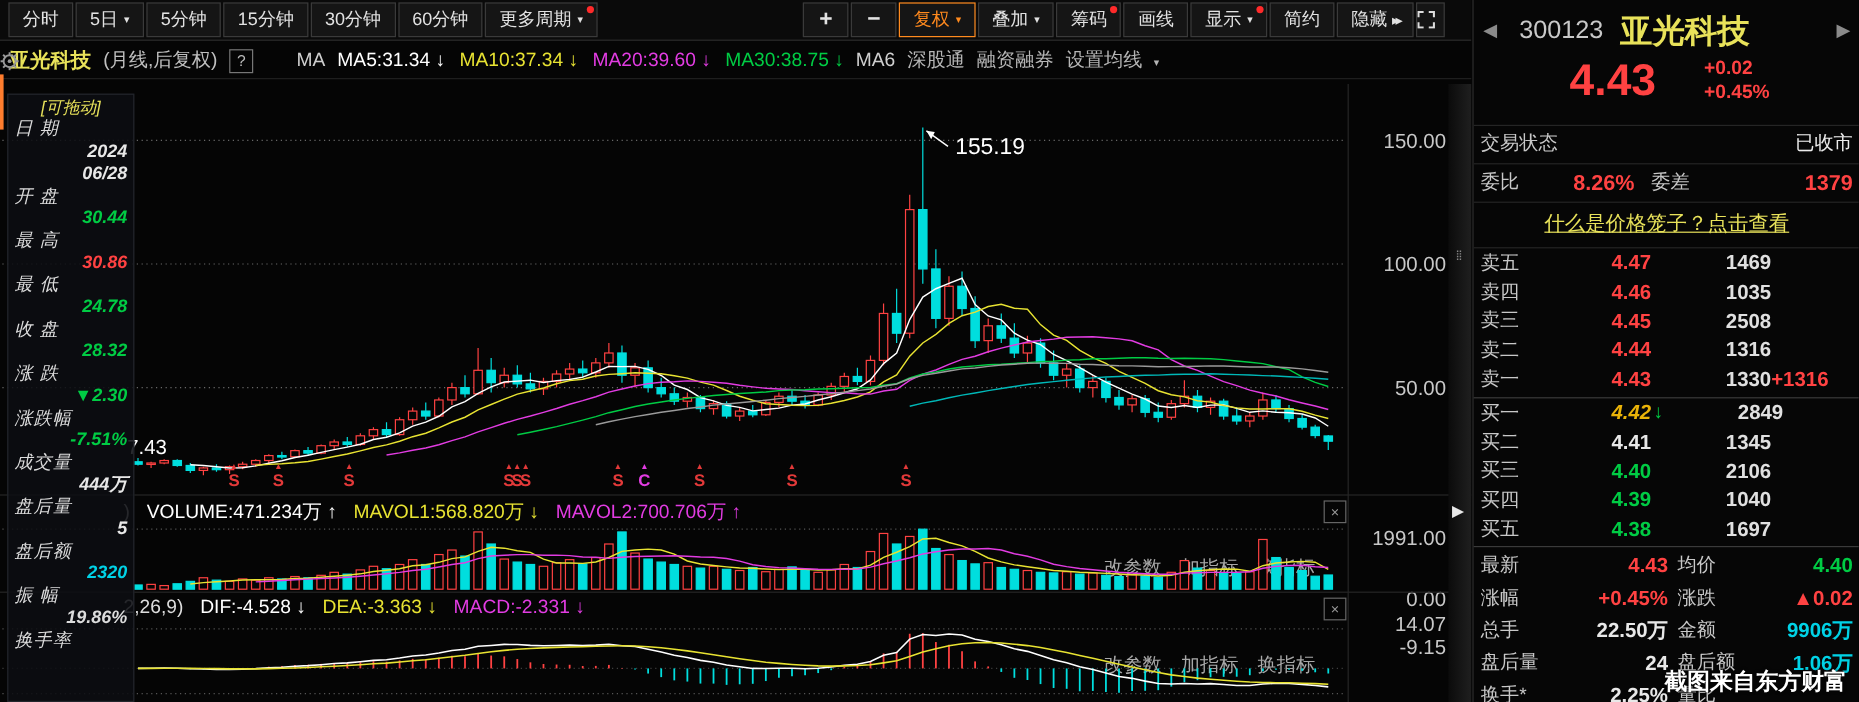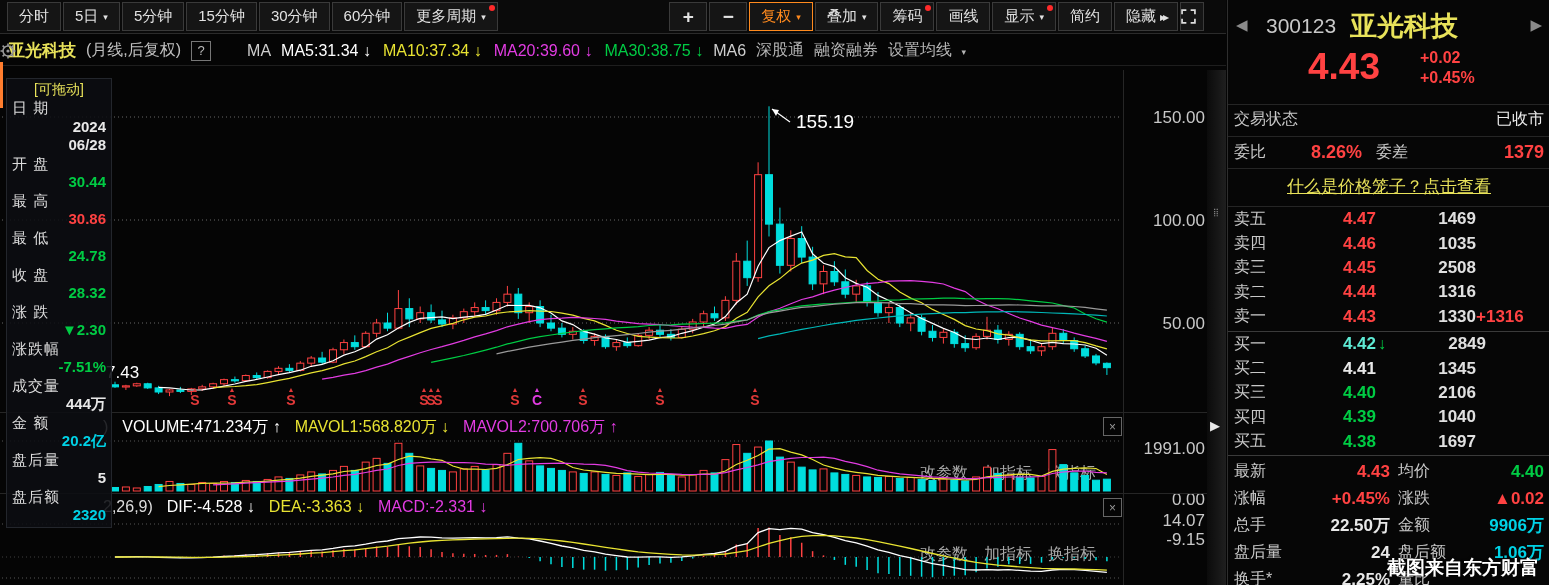--- a/index.html
+++ b/index.html
@@ -36,22 +36,22 @@
   .hline{position:absolute;left:0;width:1226px;height:1px;background:#262626;}
   .vline{position:absolute;top:70px;width:1px;height:515px;background:#262626;}
   .pane-head{position:absolute;left:0;width:1226px;height:24px;font-size:16px;}
   .pane-left{position:absolute;left:103px;top:2px;white-space:nowrap;}
   .pane-ctrls{position:absolute;right:104px;top:2px;display:flex;gap:16px;color:#a8a8a8;}
   .pane-ctrl{cursor:pointer;margin-top:46px;}
   .pane-close{position:absolute;right:76px;top:2px;width:17px;height:17px;border:1px solid #666;
               color:#999;font-size:12px;display:flex;align-items:center;justify-content:center;cursor:pointer;}
   .seg{margin-right:14px;font-weight:400;}
   
-  .left-panel{position:absolute;left:6px;top:78px;width:106px;height:450px;background:rgba(12,14,18,0.88);
-              border:1px solid #23262c;box-sizing:border-box;overflow:hidden;font-size:15px;z-index:5;cursor:move;}
+  .left-panel{position:absolute;left:6px;top:78px;width:106px;height:507px;background:rgba(12,14,18,0.88);
+              border:1px solid #23262c;box-sizing:border-box;overflow:hidden;font-size:15px;z-index:5;cursor:move;font-style:italic;}
   .lp-drag{color:#e8e25a;text-align:center;font-size:14px;padding-top:2px;}
   .lp-row{padding:0 5px;}
   .lp-label{color:#dcdcdc;line-height:18.5px;letter-spacing:1px;}
   .lp-val{text-align:right;line-height:18.5px;font-weight:700;}
   .orange-strip{position:absolute;left:0;top:62px;width:3px;height:46px;background:#ff7d2e;z-index:6;}
   
   .smark{position:absolute;top:386px;width:14px;display:flex;flex-direction:column;align-items:center;
          line-height:8px;z-index:4;cursor:pointer;}
   .smark .tri{font-size:7px;}
   .smark .glyph{font-size:14px;font-weight:700;line-height:13px;}
@@ -704,24 +704,20 @@
           </div>
           <div class="lp-row">
             <div class="lp-label">涨跌幅</div>
             <div class="lp-val" style="color: rgb(0, 204, 68);">-7.51%</div>
           </div>
           <div class="lp-row">
             <div class="lp-label">成交量</div>
             <div class="lp-val" style="color: rgb(232, 232, 232);">444万</div>
           </div>
           <div class="lp-row">
-            <div class="lp-label">金 额</div>
-            <div class="lp-val" style="color: rgb(0, 210, 230);">20.2亿</div>
-          </div>
-          <div class="lp-row">
             <div class="lp-label">盘后量</div>
             <div class="lp-val" style="color: rgb(232, 232, 232);">5</div>
           </div>
           <div class="lp-row">
             <div class="lp-label">盘后额</div>
             <div class="lp-val" style="color: rgb(0, 210, 230);">2320</div>
           </div>
           <div class="lp-row">
             <div class="lp-label">振 幅</div>
             <div class="lp-val" style="color: rgb(220, 220, 220);">19.86%</div>
@@ -790,21 +786,21 @@
         <div class="ob-row">
           <span class="ob-label">卖一</span>
           <span class="ob-price" style="color: rgb(255, 66, 66);">4.43</span>
           <span class="ob-vol">1330</span>
           <span class="ob-extra">+1316</span>
         </div>
       </div>
     <div class="ob" id="buy-book" style="top:331px;border-top:1px solid #3a3a3a;">
         <div class="ob-row">
           <span class="ob-label">买一</span>
-          <span class="ob-price" style="color: #5eead4;">4.42</span>
+          <span class="ob-price" style="color: #eab308; font-style: italic;">4.42</span>
           <span class="ob-arrow">↓</span>
           <span class="ob-vol">2849</span>
         </div>
         <div class="ob-row">
           <span class="ob-label">买二</span>
           <span class="ob-price" style="color: rgb(232, 232, 232);">4.41</span>
           <span class="ob-vol">1345</span>
         </div>
         <div class="ob-row">
           <span class="ob-label">买三</span>

